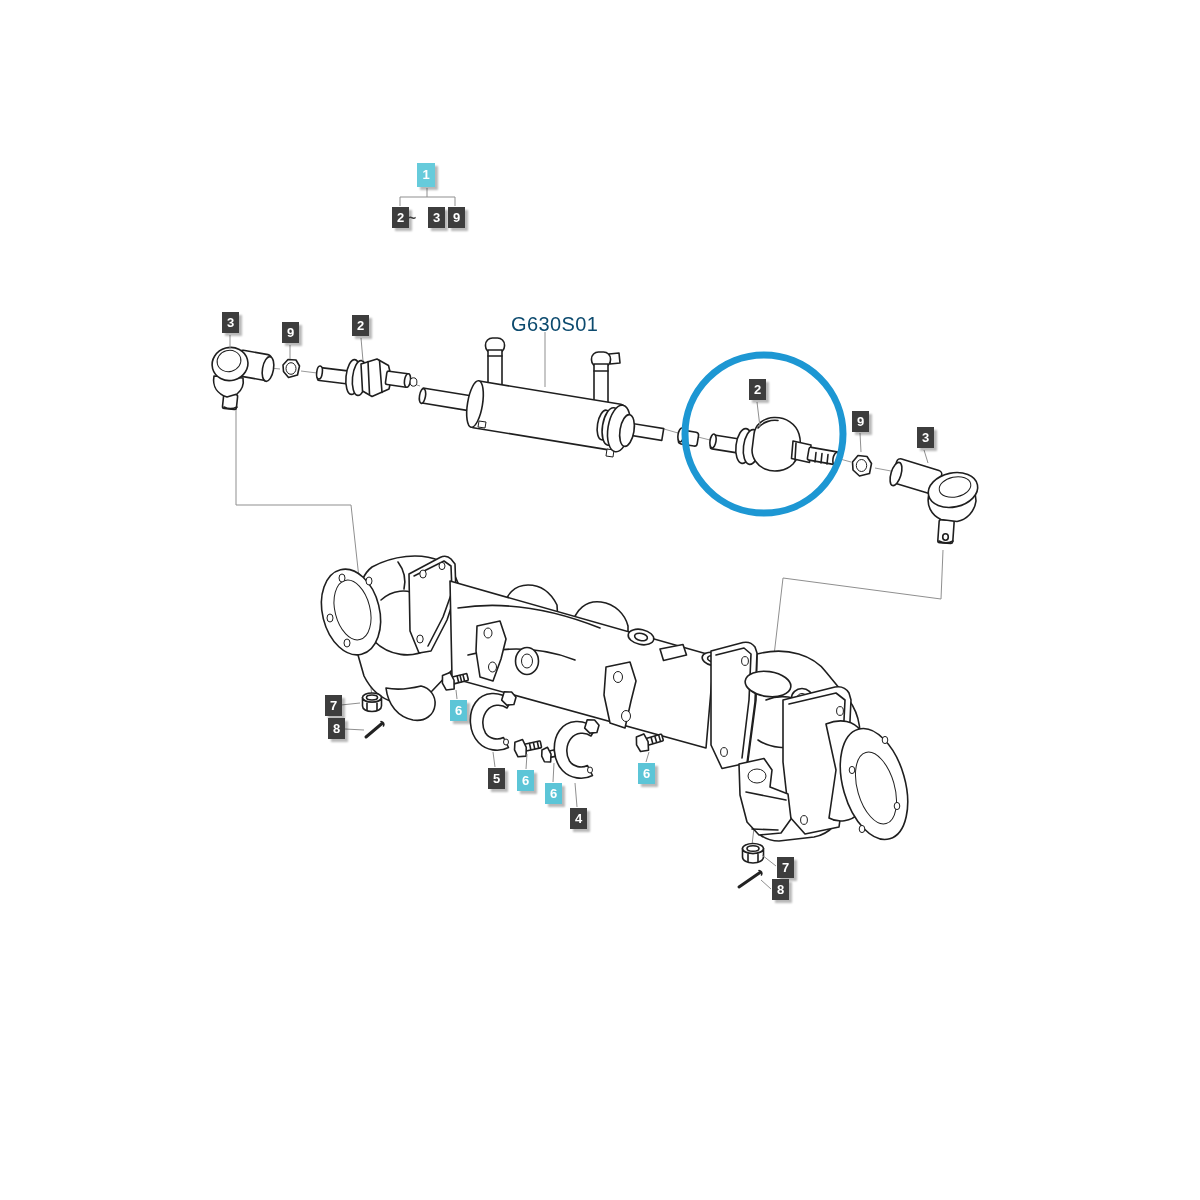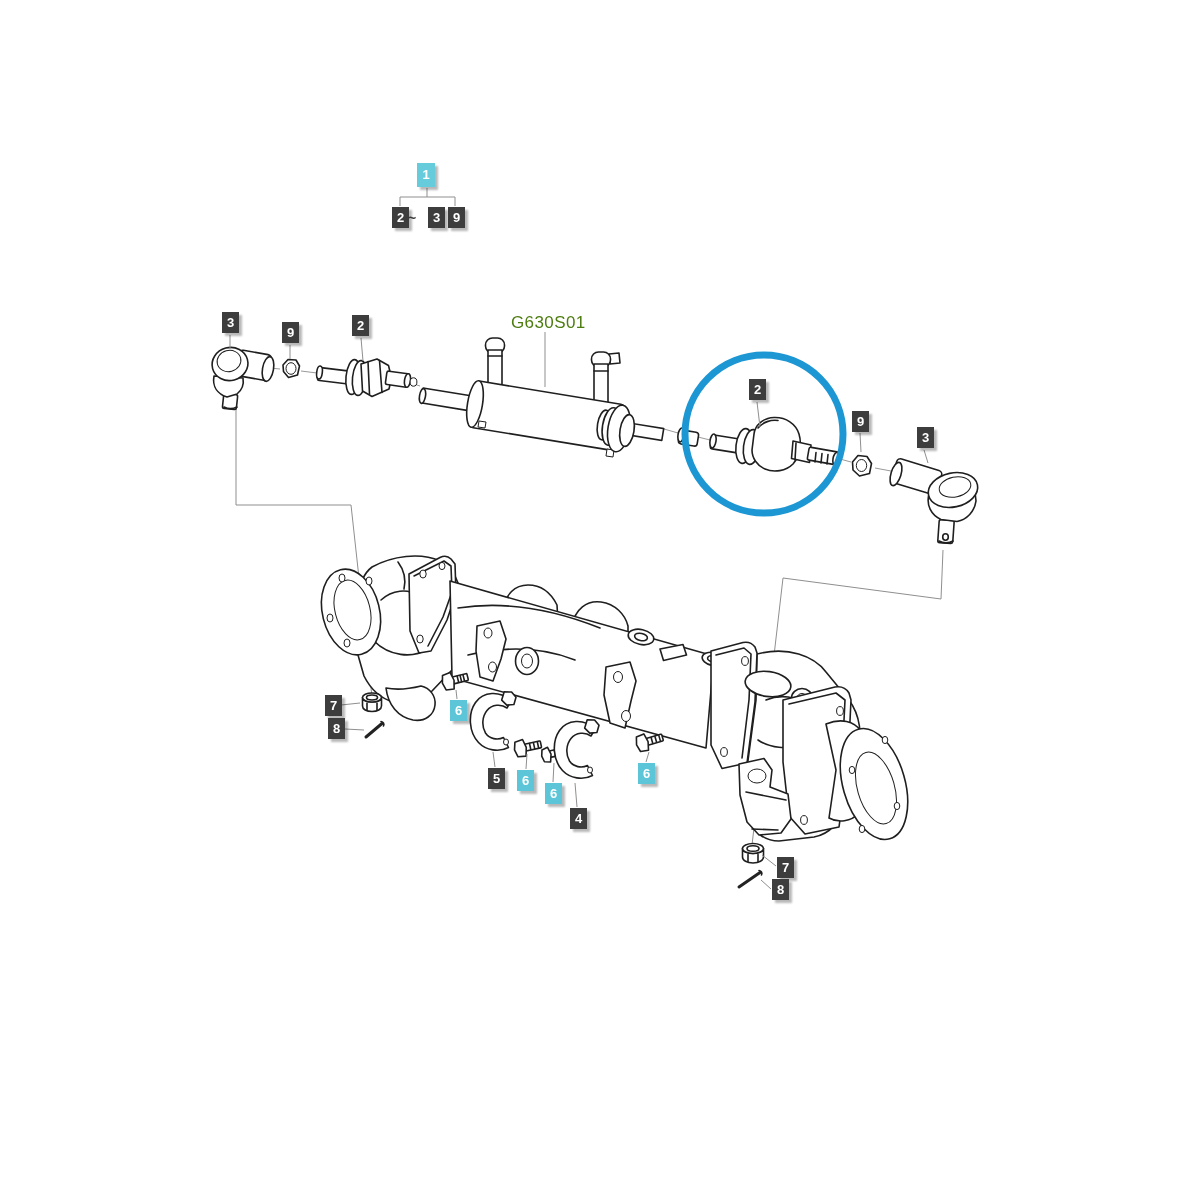--- a/index.html
+++ b/index.html
@@ -11,21 +11,21 @@
   .ln{fill:none;stroke:#1f1f1f;stroke-width:1.6;stroke-linecap:round;stroke-linejoin:round;}
   .leader{fill:none;stroke:#8f8f8f;stroke-width:1;}
   .conn{fill:none;stroke:#9a9a9a;stroke-width:1;}
   .pin{fill:none;stroke:#222;stroke-width:3;stroke-linecap:round;}
   .callout{position:absolute;width:17px;height:21px;background:#3d3d3d;color:#fff;
     font-weight:bold;font-size:13px;line-height:21px;text-align:center;
     box-shadow:3px 3px 2px rgba(0,0,0,.28);cursor:pointer;}
   .callout.active{background:#5cc5d7;}
   .callout.root{width:18px;height:24px;line-height:24px;background:#66cbdb;}
   .tilde{position:absolute;color:#3a3a3a;font-weight:bold;font-size:14px;}
-  .code-label{position:absolute;font-size:17px;color:#4d7c0f;letter-spacing:.4px;cursor:pointer;}
+  .code-label{position:absolute;font-size:20px;color:#0c4a6e;letter-spacing:.4px;cursor:pointer;}
 </style>
 </head>
 <body>
 
 <div class="stage">
 
 <svg class="art" width="1200" height="1200" viewBox="0 0 1200 1200">
 
   <g>
     <path class="leader" d="M427,188 L427,197 M400,197 L455,197 M400,197 L400,206 M455,197 L455,206"></path>

